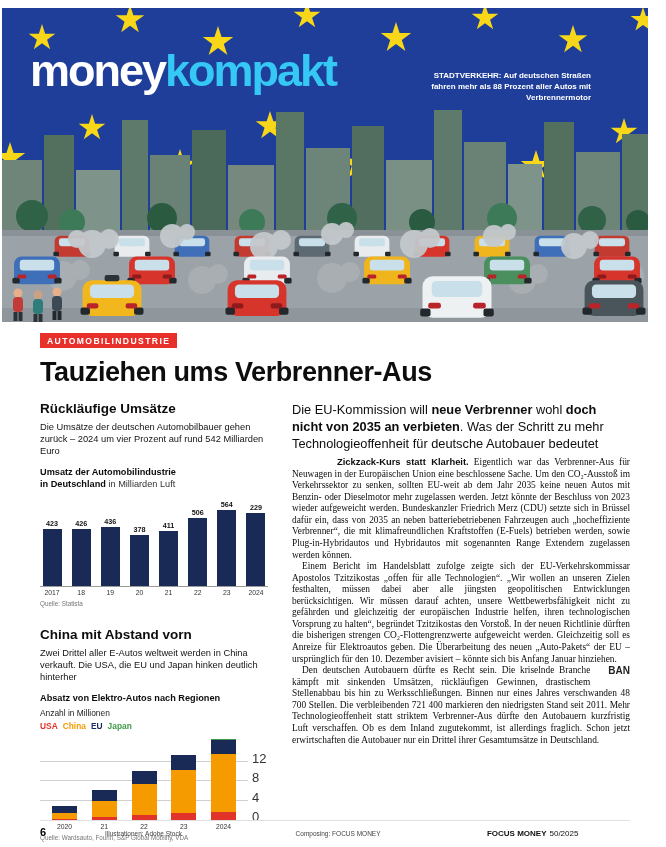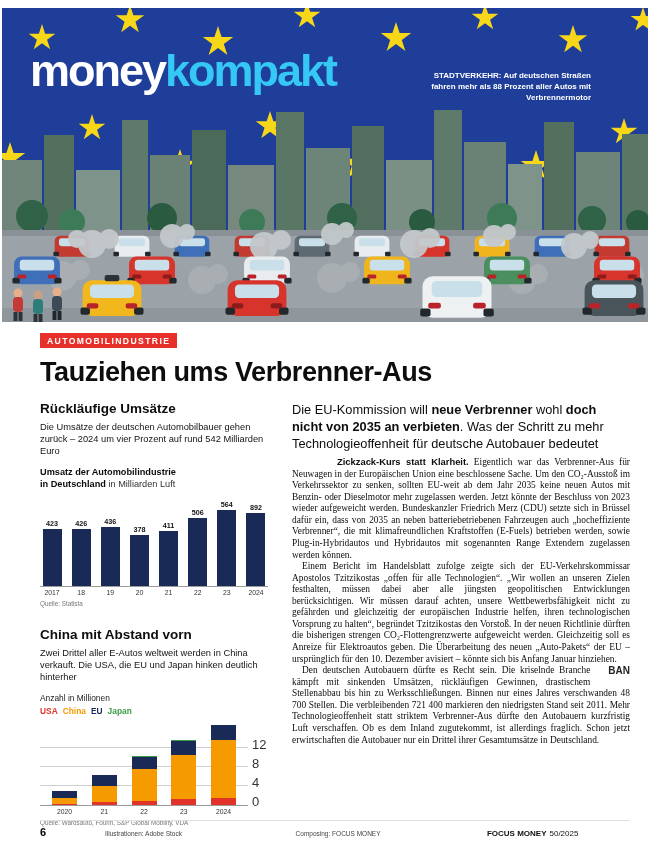--- a/index.html
+++ b/index.html
@@ -412,41 +412,42 @@
                 </div>
                 <div class="bcol">
                   <div class="bval">506</div>
                   <div class="bbar" style="height: 68.2px; background: rgb(26, 42, 87);"></div>
                 </div>
                 <div class="bcol">
                   <div class="bval">564</div>
                   <div class="bbar" style="height: 76px; background: rgb(26, 42, 87);"></div>
                 </div>
                 <div class="bcol">
-                  <div class="bval">892</div>
+                  <div class="bval">229</div>
                   <div class="bbar" style="height: 73px; background: rgb(26, 42, 87);"></div>
                 </div>
               </div>
             <div class="xlabs">
                 <div class="bxlab">2017</div>
                 <div class="bxlab">18</div>
                 <div class="bxlab">19</div>
                 <div class="bxlab">20</div>
                 <div class="bxlab">21</div>
                 <div class="bxlab">22</div>
                 <div class="bxlab">23</div>
                 <div class="bxlab">2024</div>
               </div>
           </div>
           <div class="source">Quelle: Statista</div>
         </section>
 
         <section class="sec">
           <h3>China mit Abstand vorn</h3>
           <p class="desc">Zwei Drittel aller E-Autos weltweit werden in China verkauft. Die USA, die EU und Japan hinken deutlich hinterher</p>
+          <div class="ct1">Absatz von Elektro-Autos nach Regionen</div>
           <div class="unitlab">Anzahl in Millionen</div>
           <div>
             <div class="legend">
                 <span style="color: rgb(226, 51, 43);">USA</span>
                 <span style="color: rgb(245, 155, 0);">China</span>
                 <span style="color: rgb(26, 42, 87);">EU</span>
                 <span style="color: rgb(63, 154, 71);">Japan</span>
               </div>
             <div class="plot">
                 <div class="ytick" style="bottom: -4px;">0</div>

